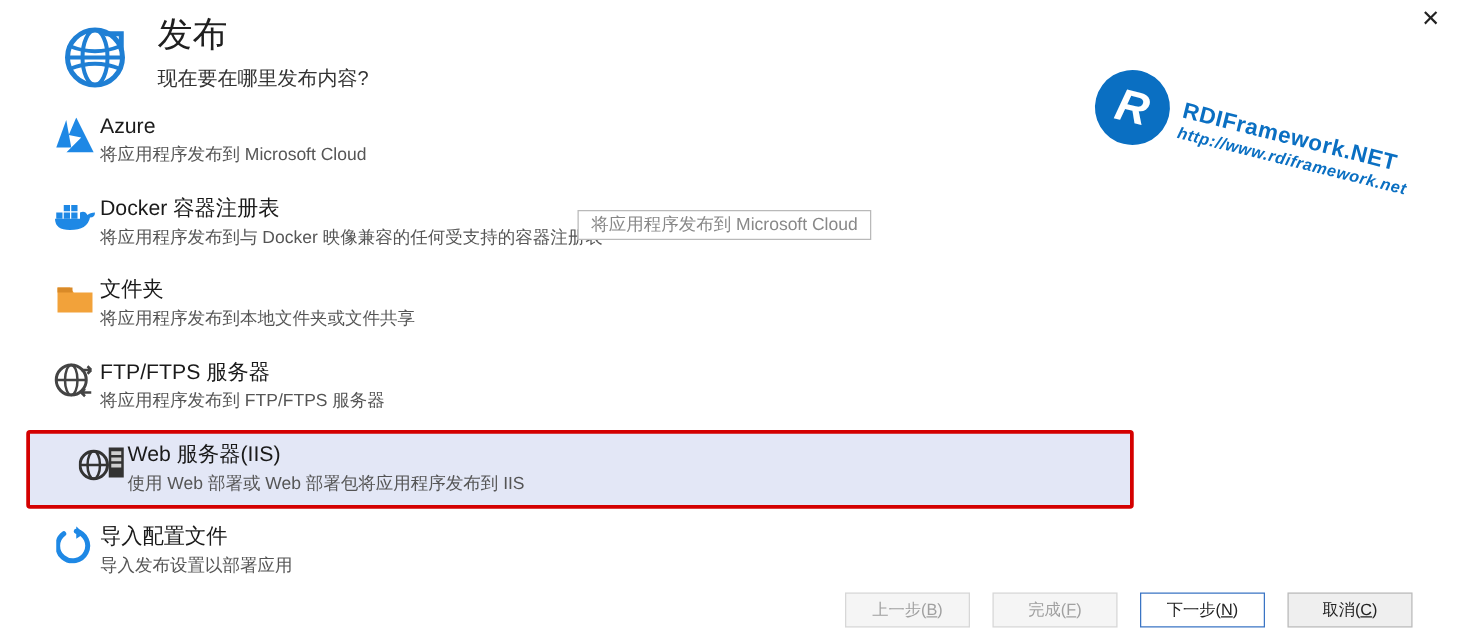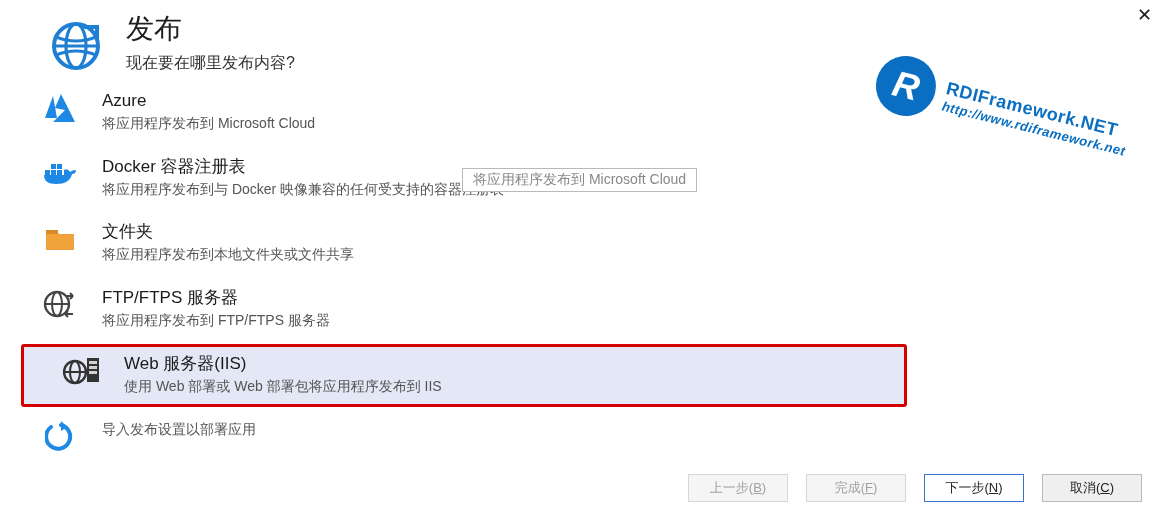--- a/index.html
+++ b/index.html
@@ -25,21 +25,20 @@
     cursor: pointer;
   }
   .sidebar-item.selected {
     background: linear-gradient(90deg, #eef0f4 0%, #ffffff 70%);
     font-weight: 500;
   }
 
   .options { flex: 1; padding: 2px 36px 0 0; max-width: 920px; }
   .option {
     display: flex; align-items: flex-start;
-    gap: 22px;
     padding: 8px 14px 10px 18px;
     margin-bottom: 4px;
     border-radius: 2px;
     cursor: pointer;
   }
   .option .icon-slot { width: 40px; height: 36px; display:flex; align-items:center; justify-content:center; flex-shrink:0; }
   .option-text { display:flex; flex-direction:column; }
   .option-title { font-size: 17px; color: #1a1a1a; line-height: 1.3; }
   .option-desc { font-size: 14px; color: #555; line-height: 1.4; margin-top: 2px; }
 
@@ -55,21 +54,21 @@
     top: 168px; left: 462px;
     padding: 2px 10px;
     font-size: 14px;
     color: #888;
     border: 1px solid #b9b9b9;
     background: #fff;
     white-space: nowrap;
   }
 
   .buttons {
-    position: absolute; bottom: 10px; right: 24px;
+    position: absolute; bottom: 10px; right: 36px;
     display: flex; gap: 18px; align-items: center;
   }
   .btn {
     min-width: 100px; height: 28px;
     padding: 0 14px;
     font-size: 13px;
     background: #efefef;
     border: 1px solid #bcbcbc;
     color: #222;
     display: inline-flex; align-items:center; justify-content:center;
@@ -207,20 +206,21 @@
       </div>
 
       <div class="option">
         <div class="icon-slot">
           <svg width="30" height="30" viewBox="0 0 30 30">
             <path d="M6 6 A12 12 0 1 0 16 4" fill="none" stroke="#1e88e5" stroke-width="4" stroke-linecap="round"></path>
             <polygon points="16,0 22,6 16,10" fill="#1e88e5"></polygon>
           </svg>
         </div>
         <div class="option-text">
+          <div class="option-title">导入配置文件</div>
           <div class="option-desc">导入发布设置以部署应用</div>
         </div>
       </div>
 
     </div>
   </div>
 
   <div class="floating-tip">将应用程序发布到 Microsoft Cloud</div>
 
   <div class="buttons">

